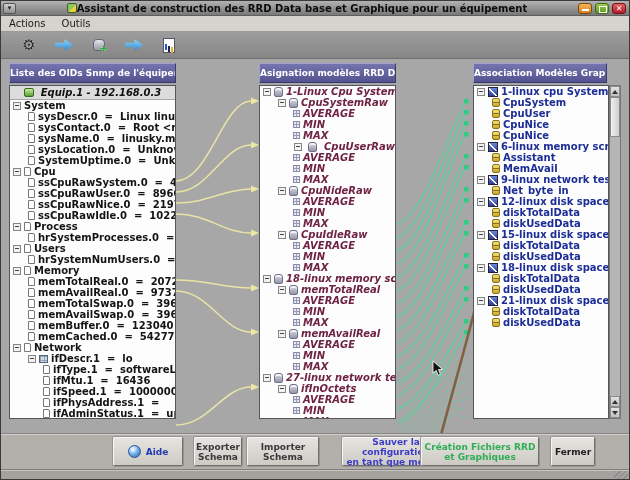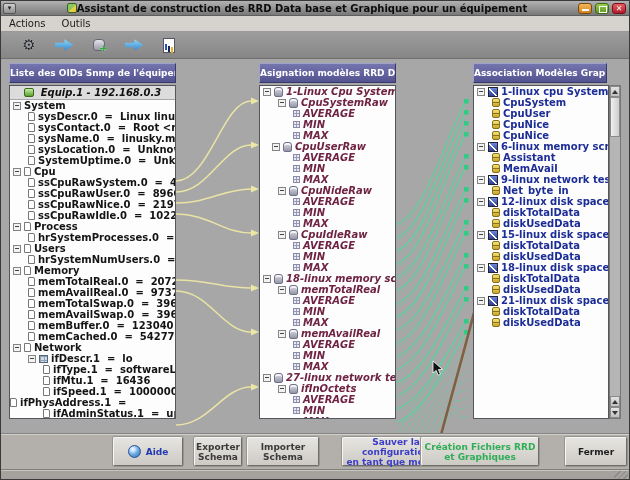--- a/index.html
+++ b/index.html
@@ -105,21 +105,21 @@
   .cursor { position:absolute; left:431px; top:301px; z-index:10; }
 
   
   .btnbar { position:absolute; left:0; top:432px; width:100%; height:36px; background:#b3b0ab;
             border-top:1px solid #858585; box-shadow:inset 0 1px 0 #d2cfca; }
   .fbtn { position:absolute; top:3px; height:29px; background:linear-gradient(#e6e4e0,#cdcac4);
           border:1px solid; border-color:#f6f6f6 #6e6e6e #6e6e6e #f6f6f6; border-radius:2px;
           box-shadow:0 0 0 1px #97948f; display:flex; align-items:center; justify-content:center; gap:5px;
           font-weight:bold; font-size:9px; text-align:center; line-height:10px; }
   .fb0 { left:112px; width:70px; } .fb1 { left:193px; width:48px; } .fb2 { left:246px; width:72px; }
-  .fb3 { left:306px; width:108px; } .fb4 { left:420px; width:118px; } .fb5 { left:564px; width:62px; }
+  .fb3 { left:306px; width:108px; } .fb4 { left:420px; width:118px; } .fb5 { left:550px; width:44px; }
   .globe { width:13px; height:13px; border-radius:50%; border:1px solid #28529a;
            background:radial-gradient(circle at 35% 30%,#dceeff 15%,#6aa8e0 50%,#2f6ab8); }
 
   
   .statusbar { position:absolute; left:0; top:468px; width:100%; height:12px; background:#a5a29d;
                border-top:1px solid #7e7e7e; box-shadow:inset 0 1px 0 #c8c5c0; }
   .grip { position:absolute; right:1px; top:1px; width:14px; height:10px;
           background:repeating-linear-gradient(135deg,#8a8a8a 0 1px,transparent 1px 4px); }
 </style>
 </head>
@@ -353,21 +353,21 @@
               <span class="tlabel" style="color: rgb(20, 20, 20);">ifType.1  =  softwareLoopbac</span>
             </div>
             <div class="trow" style="padding-left: 33px;">
               <span class="ic ic-page"></span>
               <span class="tlabel" style="color: rgb(20, 20, 20);">ifMtu.1  =  16436</span>
             </div>
             <div class="trow" style="padding-left: 33px;">
               <span class="ic ic-page"></span>
               <span class="tlabel" style="color: rgb(20, 20, 20);">ifSpeed.1  =  10000000</span>
             </div>
-            <div class="trow" style=" align-items: center;">
+            <div class="trow" style="padding-left: 33px; align-items: center;">
               <span class="ic ic-page"></span>
               <span class="tlabel" style="color: rgb(20, 20, 20);">ifPhysAddress.1  =</span>
             </div>
             <div class="trow" style="padding-left: 33px;">
               <span class="ic ic-page"></span>
               <span class="tlabel" style="color: rgb(20, 20, 20);">ifAdminStatus.1  =  up(1)</span>
             </div>
           </div>
       </div>
     </div>
@@ -391,21 +391,21 @@
               <span class="tlabel" style="color: rgb(110, 35, 66);">AVERAGE</span>
             </div>
             <div class="trow" style="padding-left: 33px;">
               <span class="ic ic-rra"></span>
               <span class="tlabel" style="color: rgb(110, 35, 66);">MIN</span>
             </div>
             <div class="trow" style="padding-left: 33px;">
               <span class="ic ic-rra"></span>
               <span class="tlabel" style="color: rgb(110, 35, 66);">MAX</span>
             </div>
-            <div class="trow" style="padding-left: 12px;">
+            <div class="trow" style="padding-left: 34px; justify-content: space-between;">
               <span class="handle"></span>
               <span class="ic ic-ds"></span>
               <span class="tlabel" style="color: rgb(110, 35, 66);">CpuUserRaw</span>
             </div>
             <div class="trow" style="padding-left: 33px;">
               <span class="ic ic-rra"></span>
               <span class="tlabel" style="color: rgb(110, 35, 66);">AVERAGE</span>
             </div>
             <div class="trow" style="padding-left: 33px;">
               <span class="ic ic-rra"></span>

